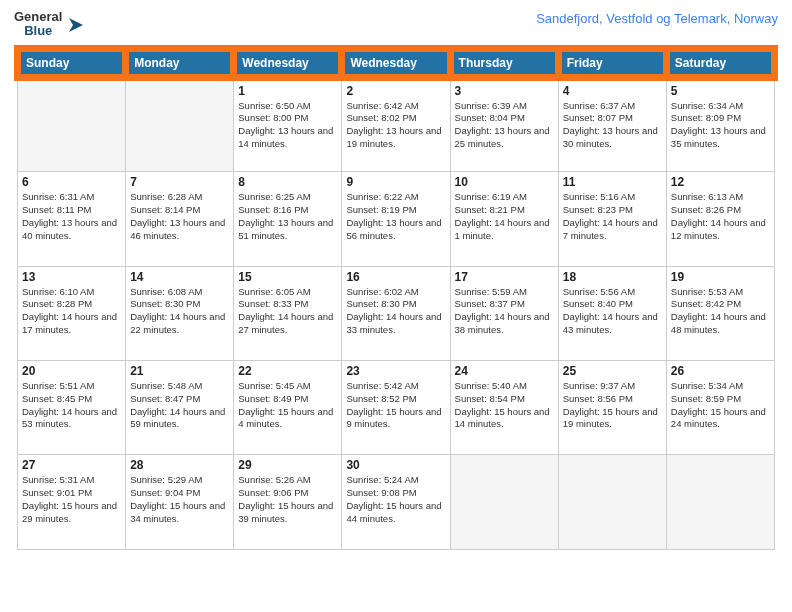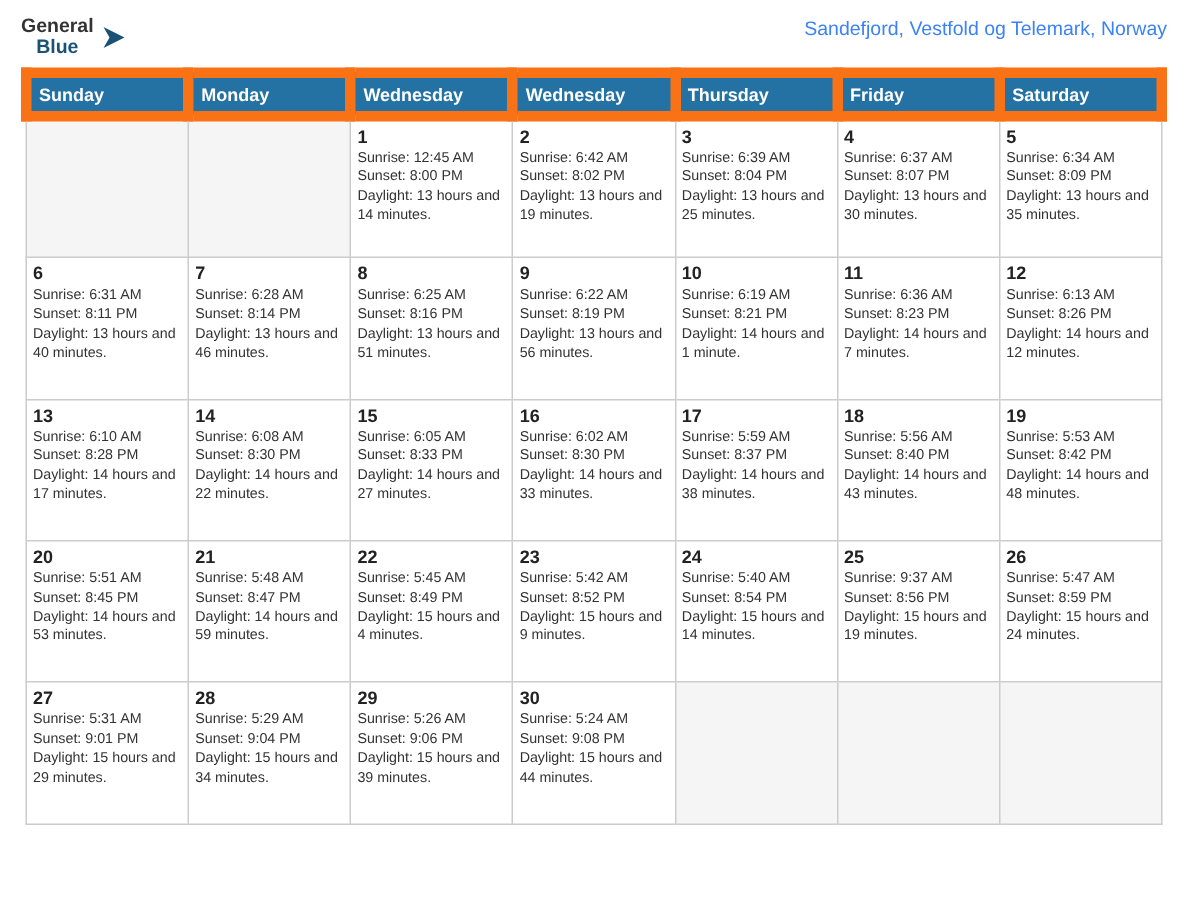--- a/index.html
+++ b/index.html
@@ -125,21 +125,21 @@
         <th>Friday</th>
         <th>Saturday</th>
       </tr>
     </thead>
     <tbody id="calendar-body">
     <tr>
           <td class="empty"></td>
           <td class="empty"></td>
           <td>
             <div class="day-number">1</div>
-            <div class="day-info">Sunrise: 12:45 AM
+            <div class="day-info">Sunrise: 6:50 AM
 Sunset: 8:00 PM
 Daylight: 13 hours
 and 14 minutes.</div>
           </td>
           <td>
             <div class="day-number">2</div>
             <div class="day-info">Sunrise: 6:42 AM
 Sunset: 8:02 PM
 Daylight: 13 hours
 and 19 minutes.</div>
@@ -197,21 +197,21 @@
           </td>
           <td>
             <div class="day-number">10</div>
             <div class="day-info">Sunrise: 6:19 AM
 Sunset: 8:21 PM
 Daylight: 14 hours
 and 1 minute.</div>
           </td>
           <td>
             <div class="day-number">11</div>
-            <div class="day-info">Sunrise: 6:36 AM
+            <div class="day-info">Sunrise: 5:16 AM
 Sunset: 8:23 PM
 Daylight: 14 hours
 and 7 minutes.</div>
           </td>
           <td>
             <div class="day-number">12</div>
             <div class="day-info">Sunrise: 6:13 AM
 Sunset: 8:26 PM
 Daylight: 14 hours
 and 12 minutes.</div>
@@ -306,21 +306,21 @@
           </td>
           <td>
             <div class="day-number">25</div>
             <div class="day-info">Sunrise: 9:37 AM
 Sunset: 8:56 PM
 Daylight: 15 hours
 and 19 minutes.</div>
           </td>
           <td>
             <div class="day-number">26</div>
-            <div class="day-info">Sunrise: 5:47 AM
+            <div class="day-info">Sunrise: 5:34 AM
 Sunset: 8:59 PM
 Daylight: 15 hours
 and 24 minutes.</div>
           </td>
         </tr>
         <tr>
           <td>
             <div class="day-number">27</div>
             <div class="day-info">Sunrise: 5:31 AM
 Sunset: 9:01 PM

